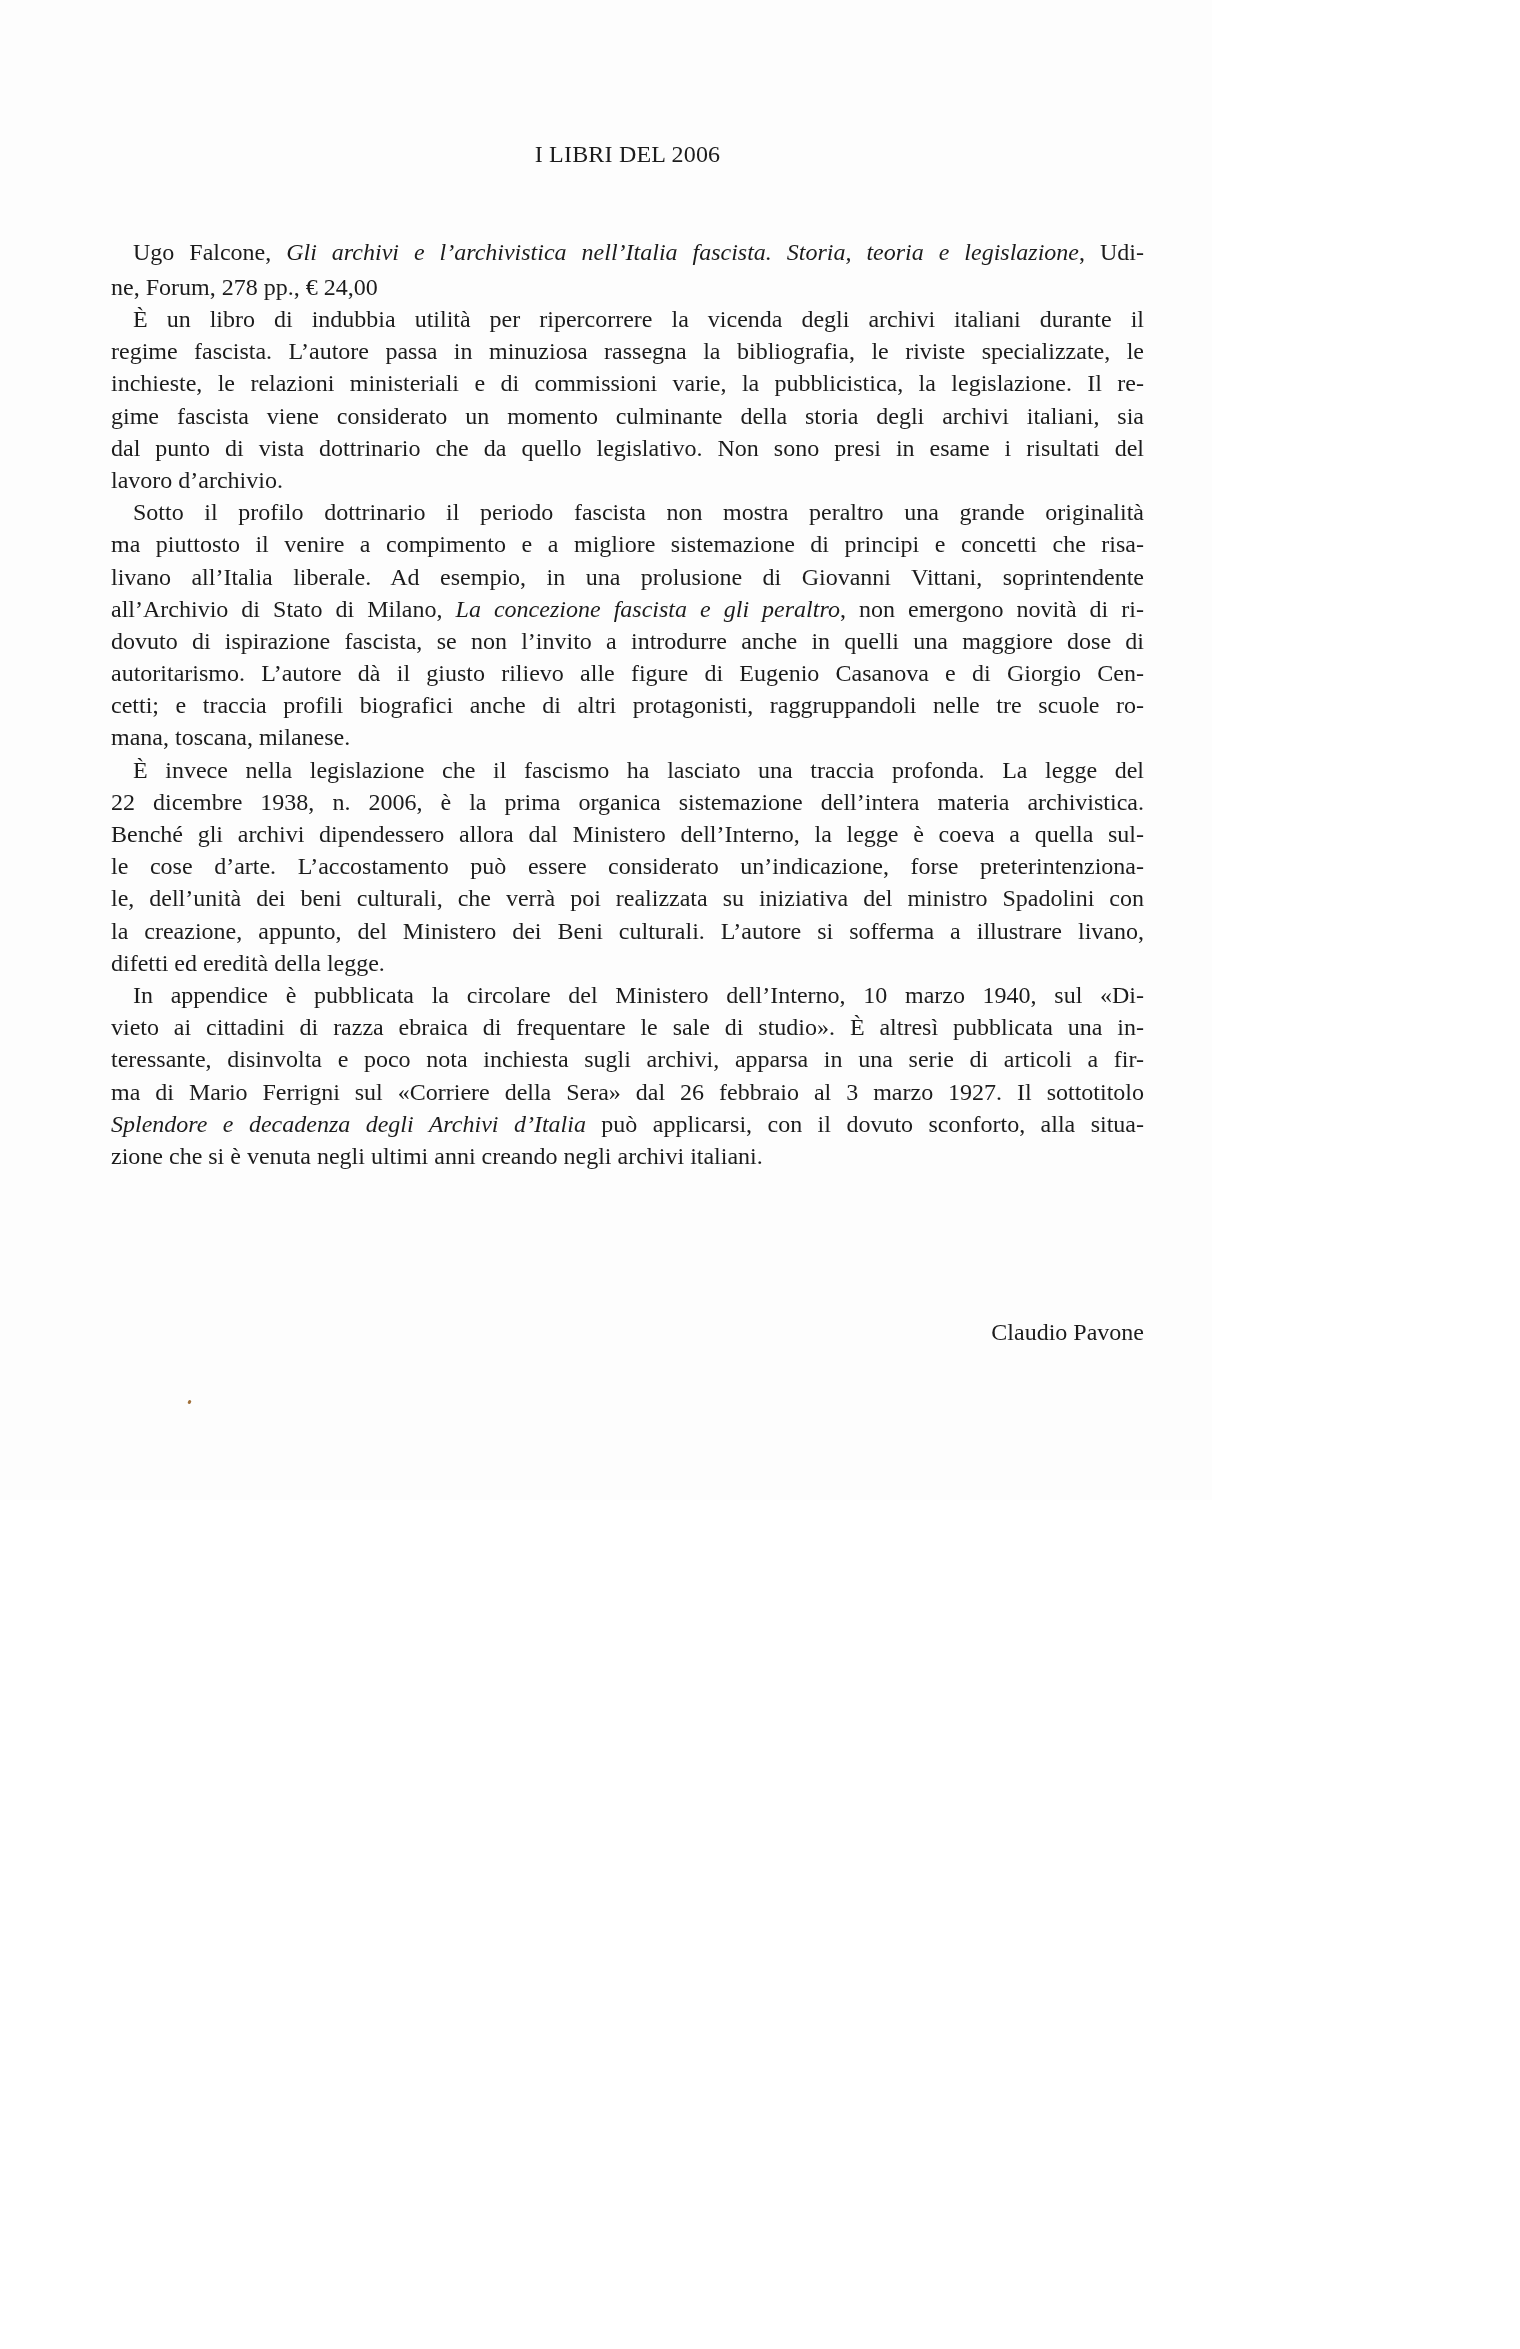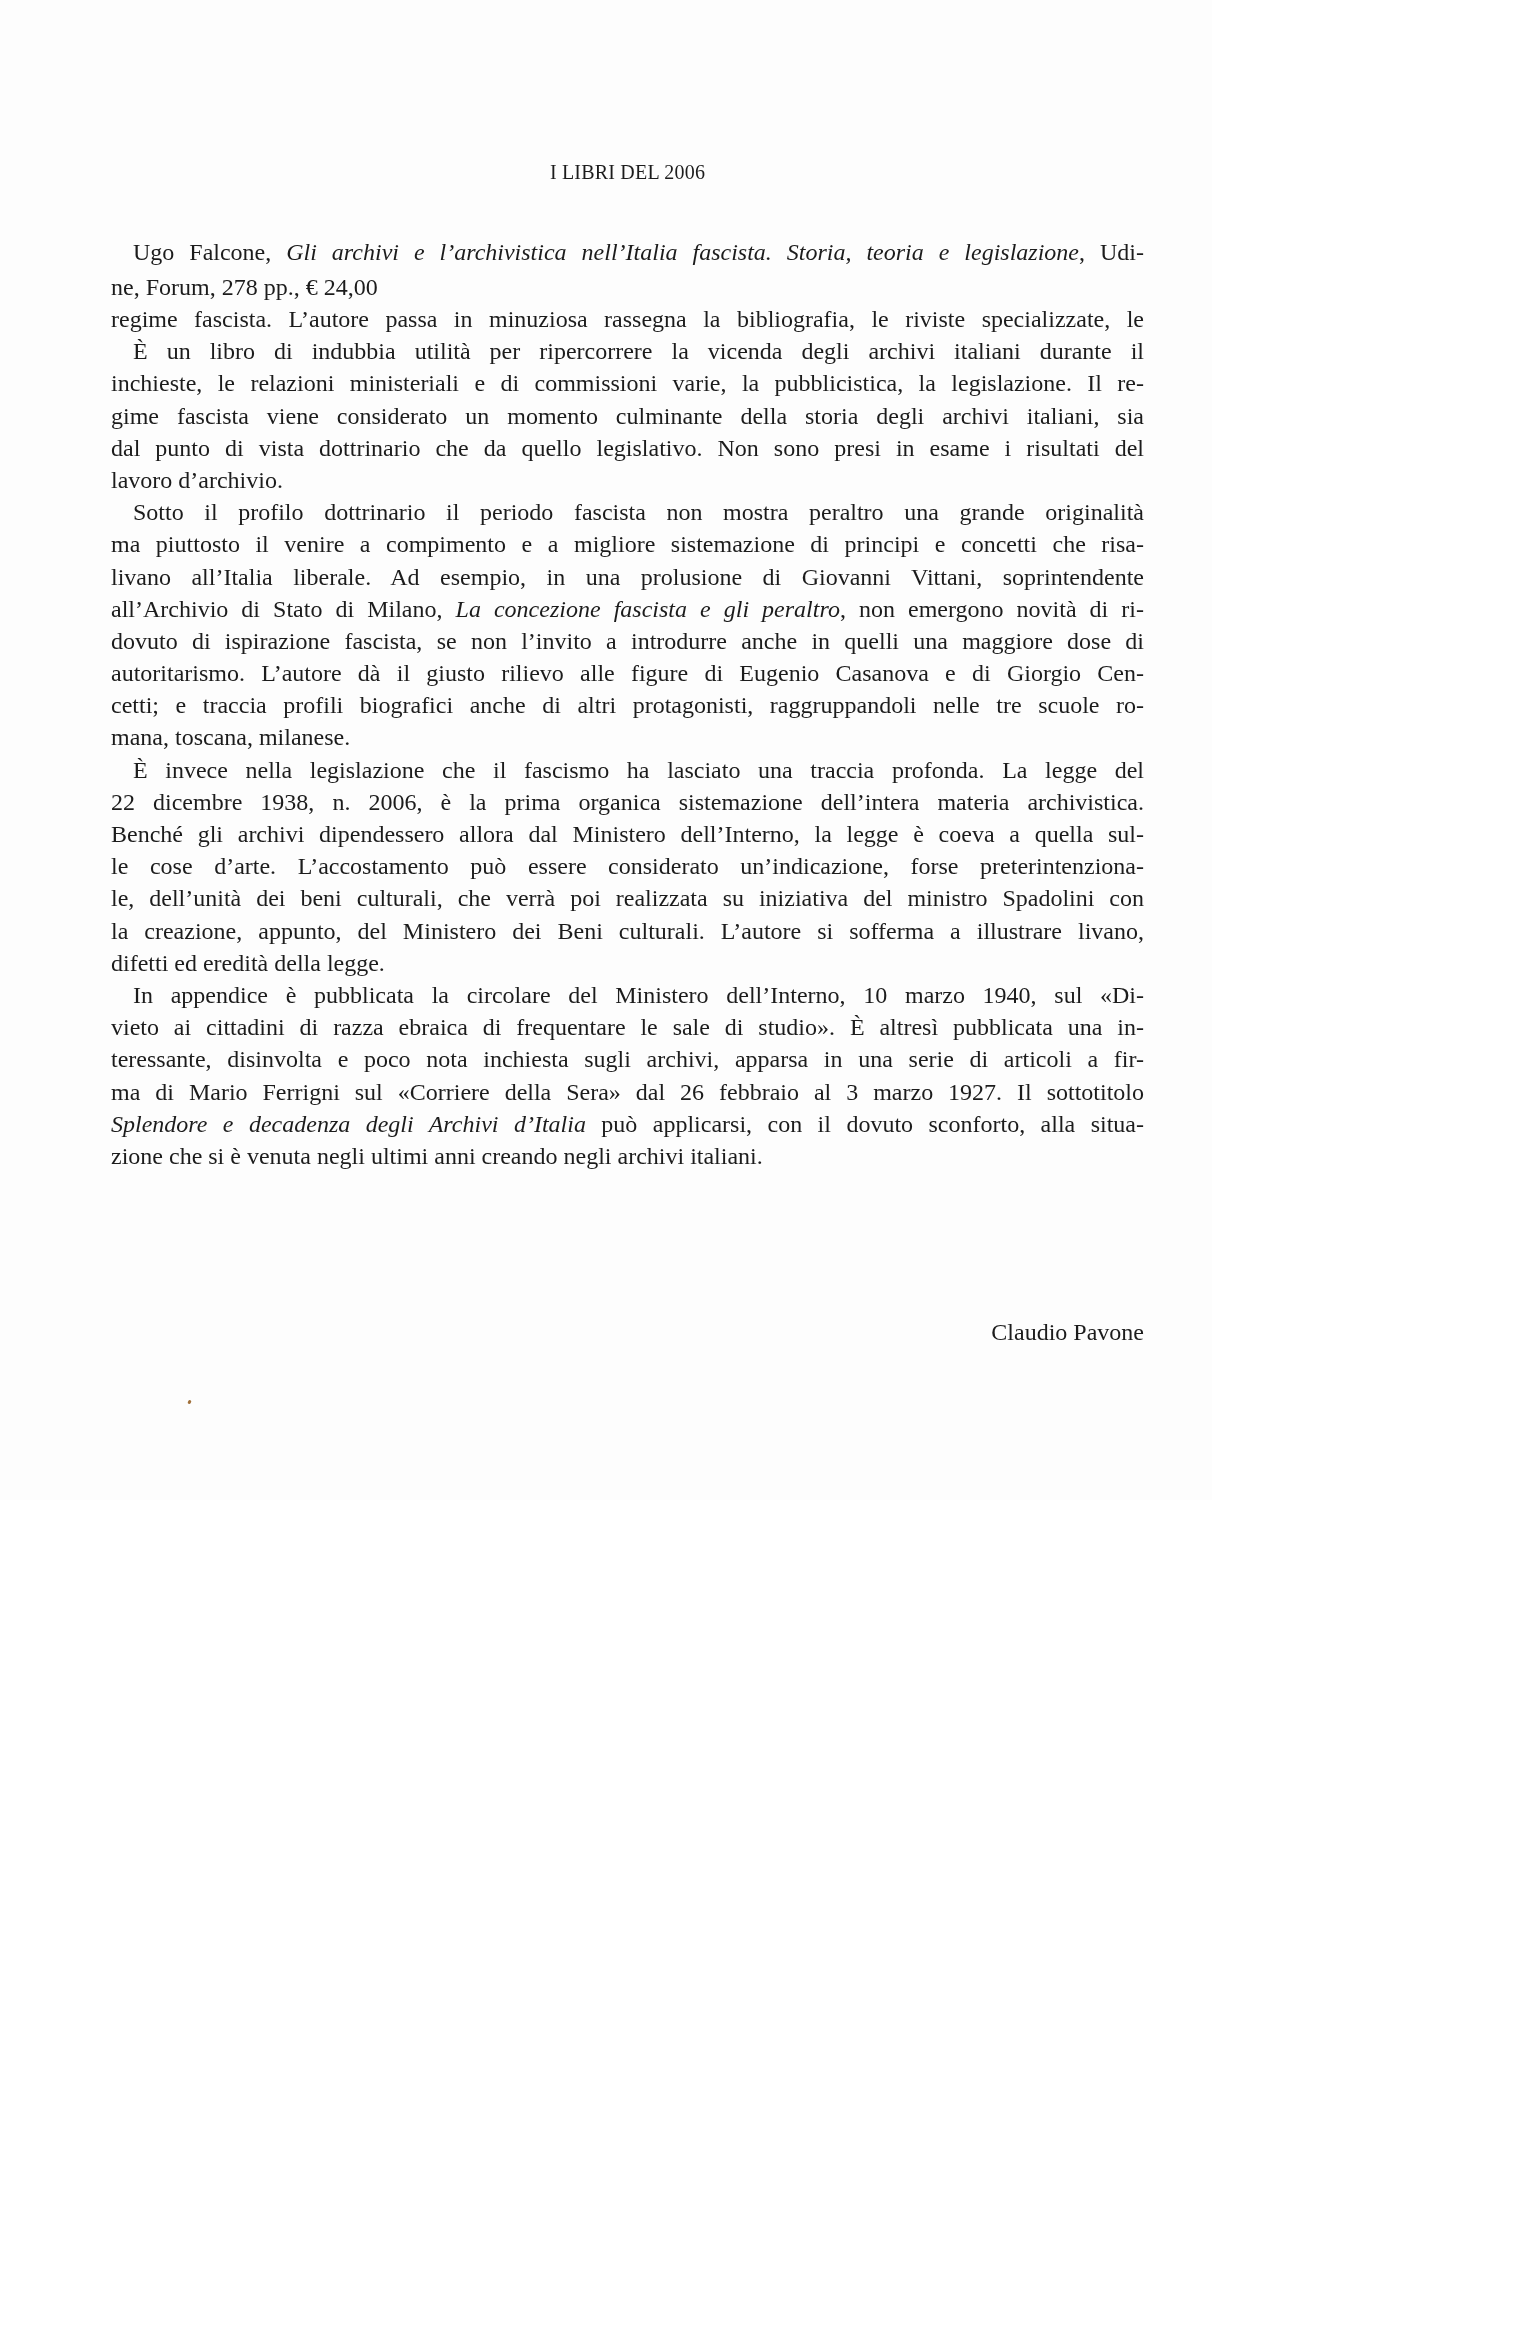--- a/index.html
+++ b/index.html
@@ -8,21 +8,21 @@
     position: absolute; left: 0; top: 0; width: 1212px; height: 1500px;
     background: #fdfdfd;
   }
   .page {
     position: absolute; left: 111px; top: 0; width: 1033px;
     font-family: "Liberation Serif", "DejaVu Serif", serif;
     color: #1c1c1c;
   }
   .running-head {
     position: absolute; top: 141px; left: 0; width: 1033px;
-    text-align: center; font-size: 20px; letter-spacing: 0.2px; margin-top: 20px;
+    text-align: center; font-size: 24px; letter-spacing: 0.2px;
   }
   .citation {
     position: absolute; top: 192px; left: 0; width: 1033px;
     font-size: 24px; line-height: 35px;
   }
   .body {
     position: absolute; top: 303px; left: 0; width: 1033px;
     font-size: 24px; line-height: 32.2px;
   }
   .line {
@@ -52,22 +52,22 @@
 
   <div class="running-head">I LIBRI DEL 2006</div>
 
   <div class="citation">
     <span class="line indent"><span>Ugo Falcone, </span><em>Gli archivi e l’archivistica nell’Italia fascista. Storia, teoria e legislazione</em><span>, Udi-</span></span>
     <span class="line last">ne, Forum, 278 pp., € 24,00</span>
   </div>
 
   <div class="body">
 
+    <span class="line ind-first">È un libro di indubbia utilità per ripercorrere la vicenda degli archivi italiani durante il</span>
     <span class="line">regime fascista. L’autore passa in minuziosa rassegna la bibliografia, le riviste specializzate, le</span>
-    <span class="line ind-first">È un libro di indubbia utilità per ripercorrere la vicenda degli archivi italiani durante il</span>
     <span class="line">inchieste, le relazioni ministeriali e di commissioni varie, la pubblicistica, la legislazione. Il re-</span>
     <span class="line">gime fascista viene considerato un momento culminante della storia degli archivi italiani, sia</span>
     <span class="line">dal punto di vista dottrinario che da quello legislativo. Non sono presi in esame i risultati del</span>
     <span class="line last">lavoro d’archivio.</span>
 
     <span class="line ind-first">Sotto il profilo dottrinario il periodo fascista non mostra peraltro una grande originalità</span>
     <span class="line">ma piuttosto il venire a compimento e a migliore sistemazione di principi e concetti che risa-</span>
     <span class="line">livano all’Italia liberale. Ad esempio, in una prolusione di Giovanni Vittani, soprintendente</span>
     <span class="line"><span>all’Archivio di Stato di Milano, </span><em>La concezione fascista e gli peraltro</em><span>, non emergono novità di ri-</span></span>
     <span class="line">dovuto di ispirazione fascista, se non l’invito a introdurre anche in quelli una maggiore dose di</span>

